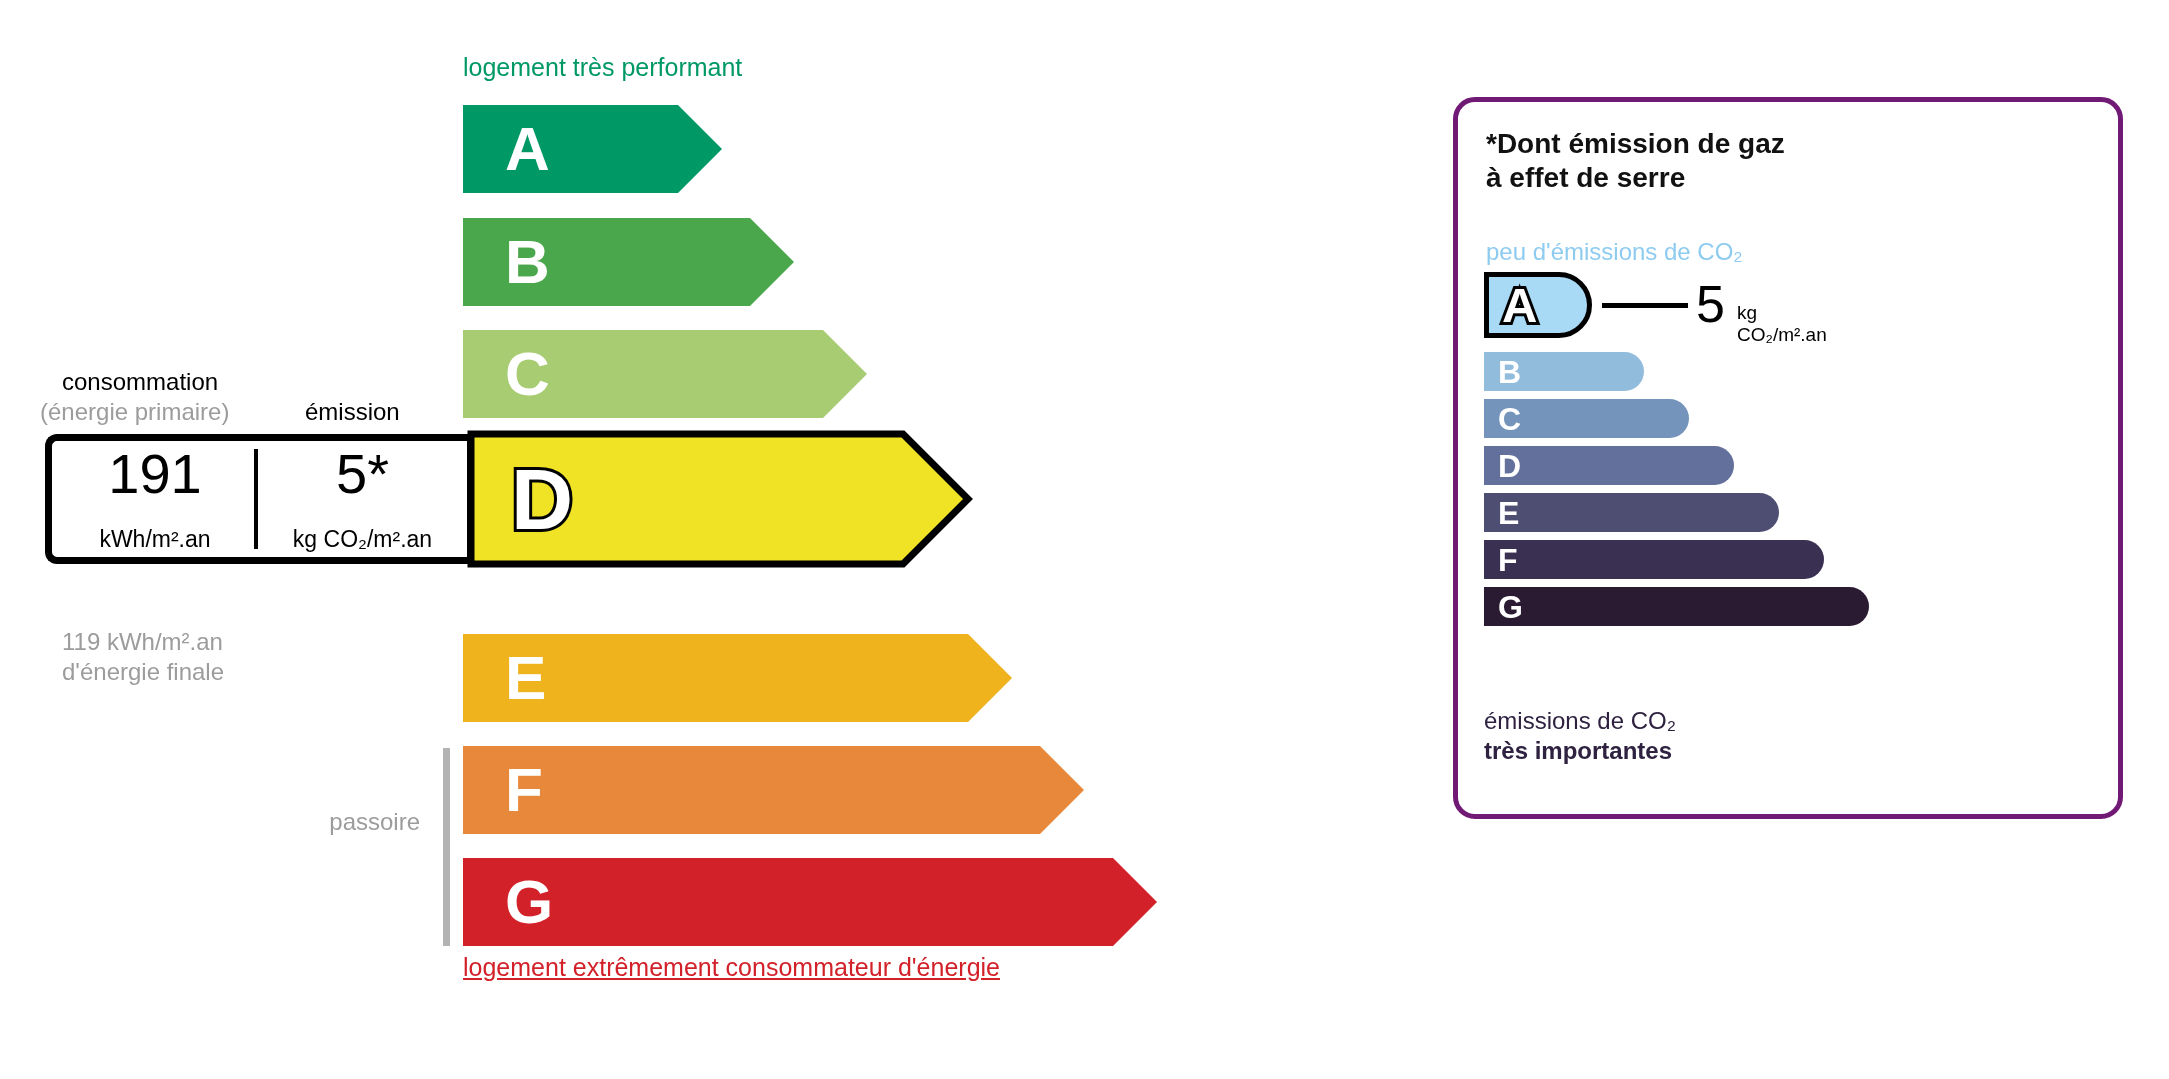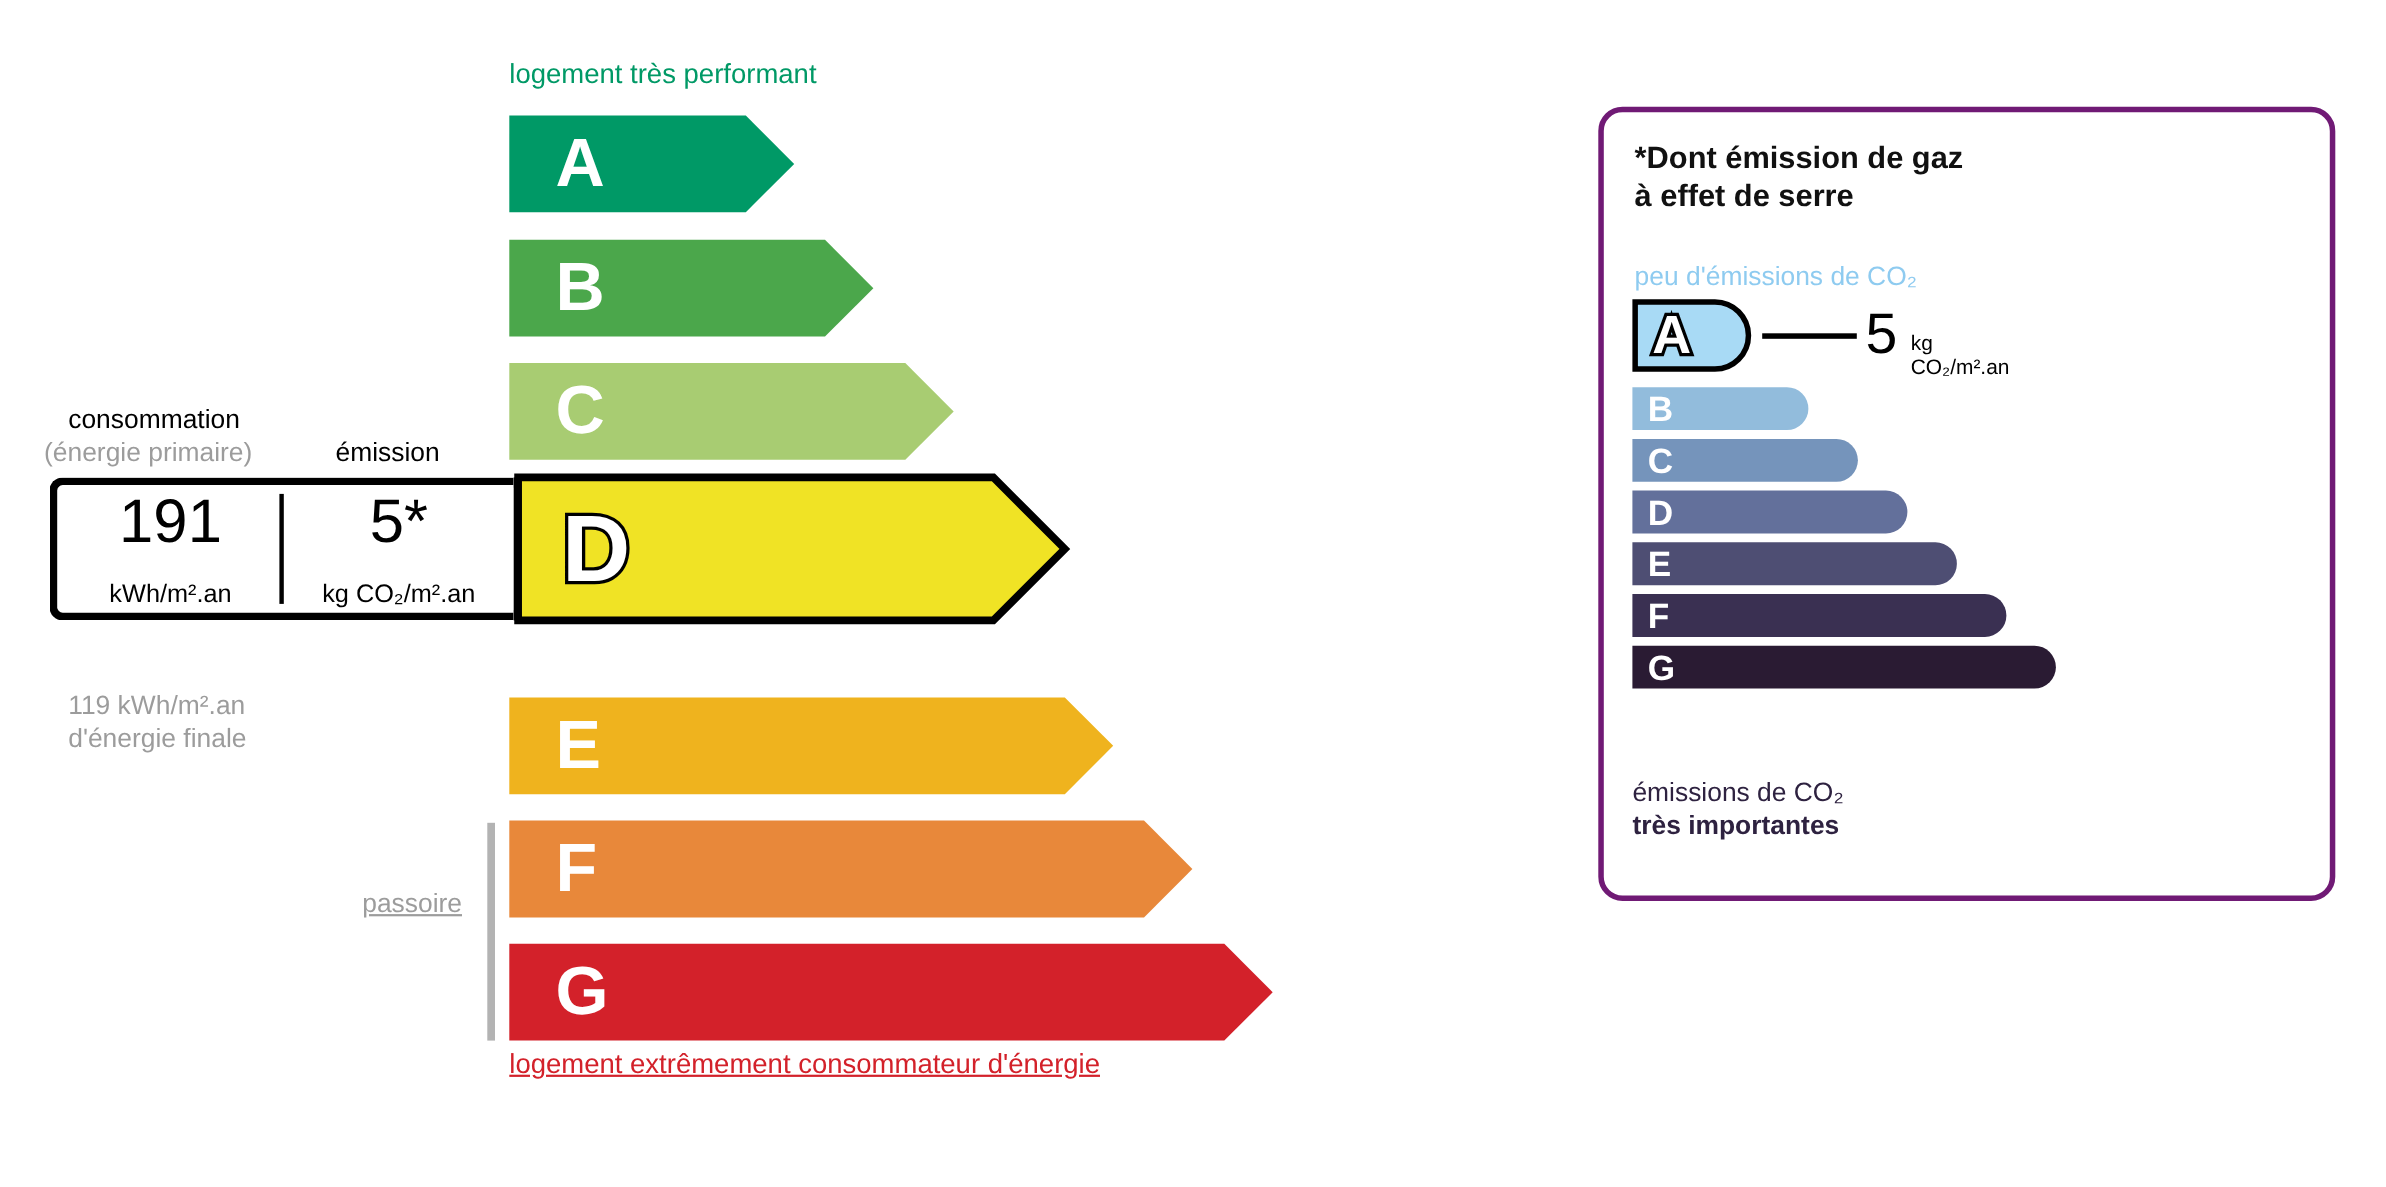--- a/index.html
+++ b/index.html
@@ -91,21 +91,21 @@
     position: absolute; left: 62px; top: 658px;
     font-size: 24px; color: #9c9c9c; white-space: nowrap;
   }
 
   #passoire-bar {
     position: absolute; left: 443px; top: 748px;
     width: 7px; height: 198px; background: #b3b3b3;
   }
   .passoire-l1 {
     position: absolute; left: 0; top: 808px; width: 420px;
-    text-align: right; font-size: 24px; color: #9c9c9c; text-decoration: underline;
+    text-align: right; font-size: 24px; color: #9c9c9c;
   }
   .passoire-l2 {
     position: absolute; left: 0; top: 838px; width: 420px;
     text-align: right; font-size: 24px; color: #9c9c9c;
   }
 
   
   #co2-panel {
     position: absolute; left: 1453px; top: 97px;
     width: 670px; height: 722px;

